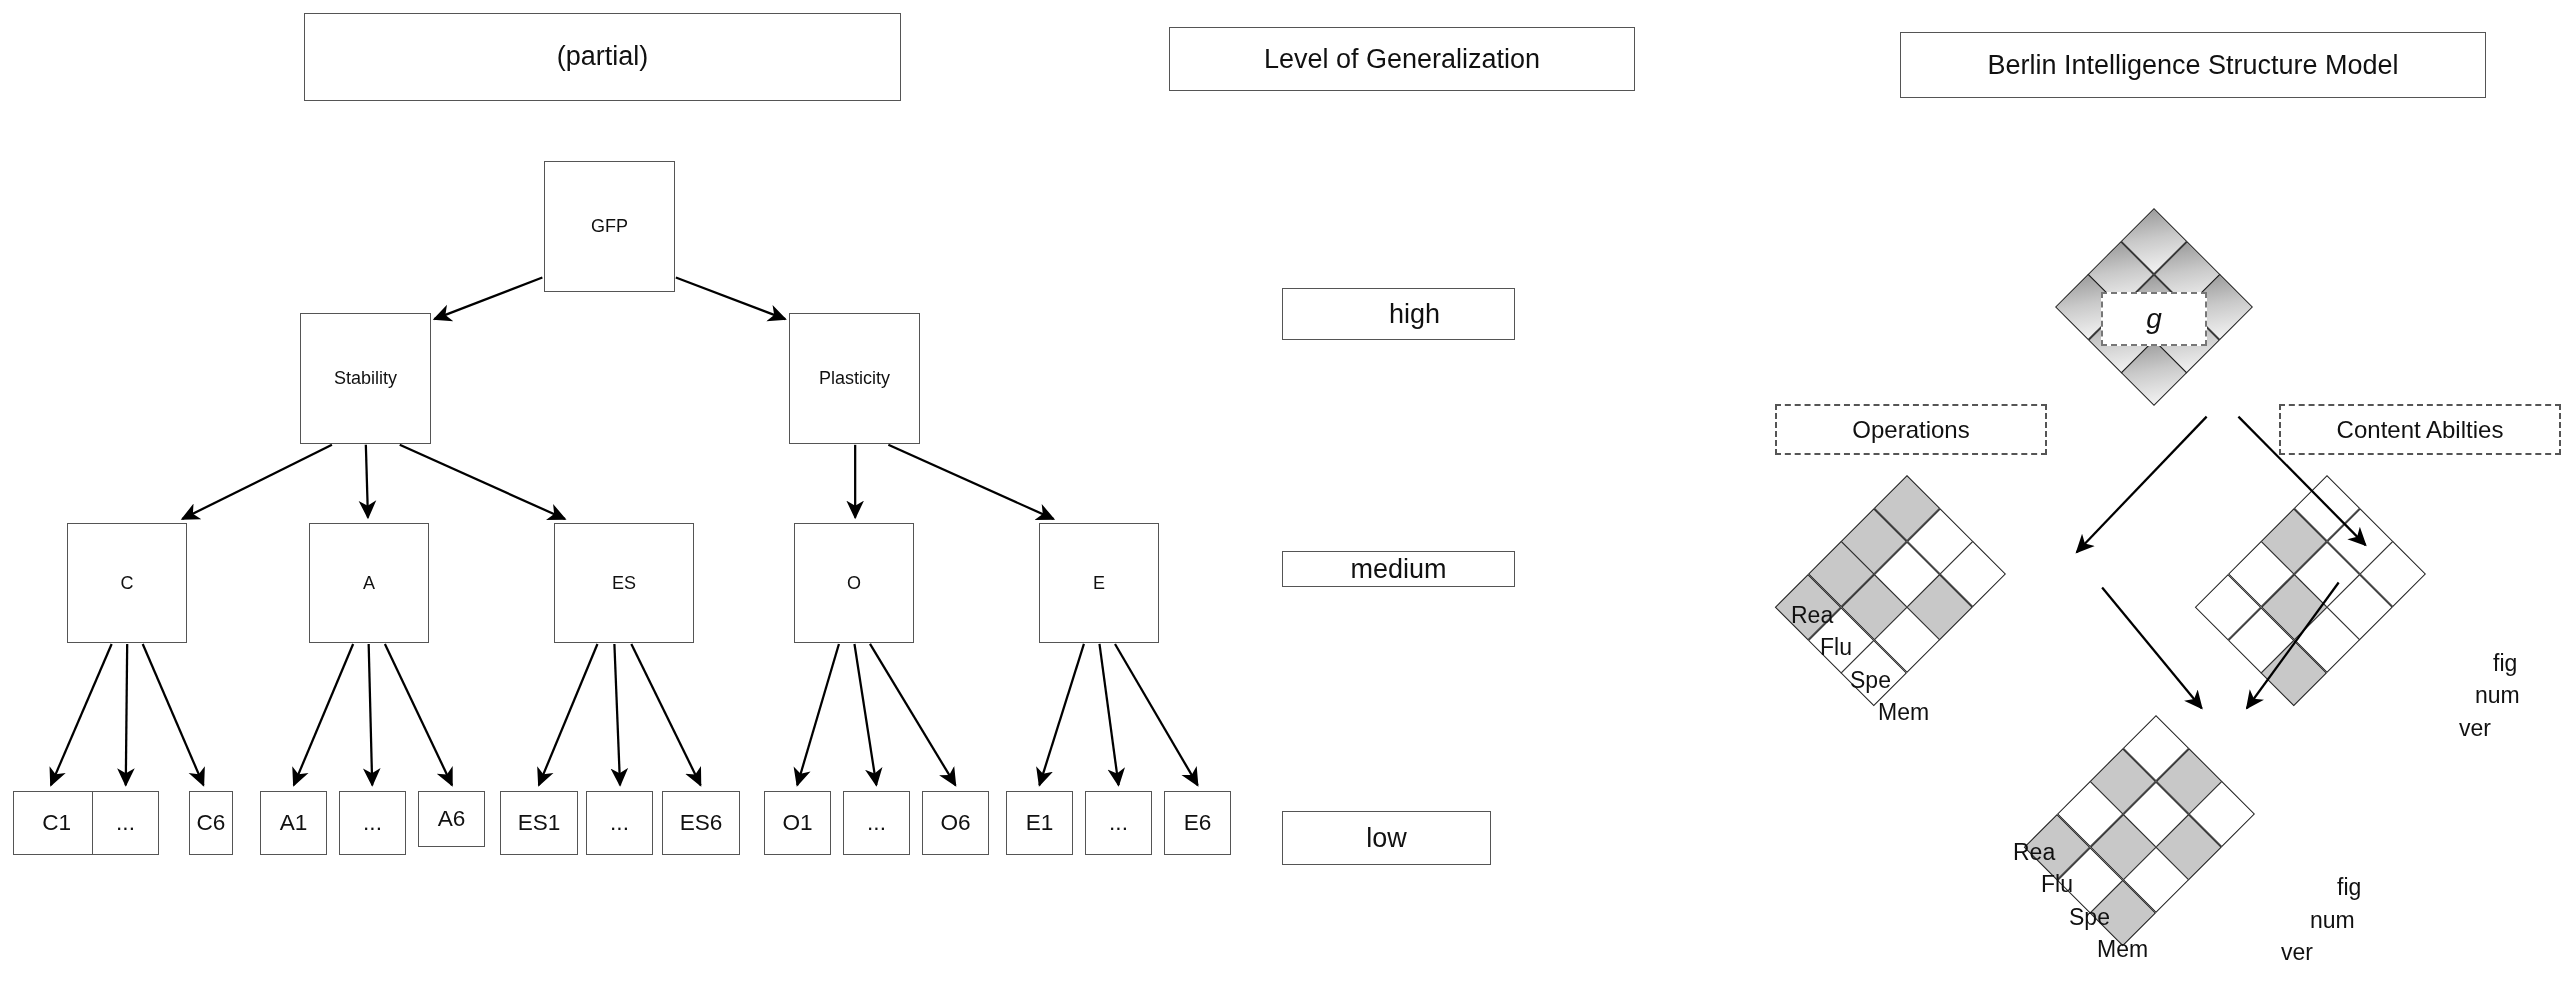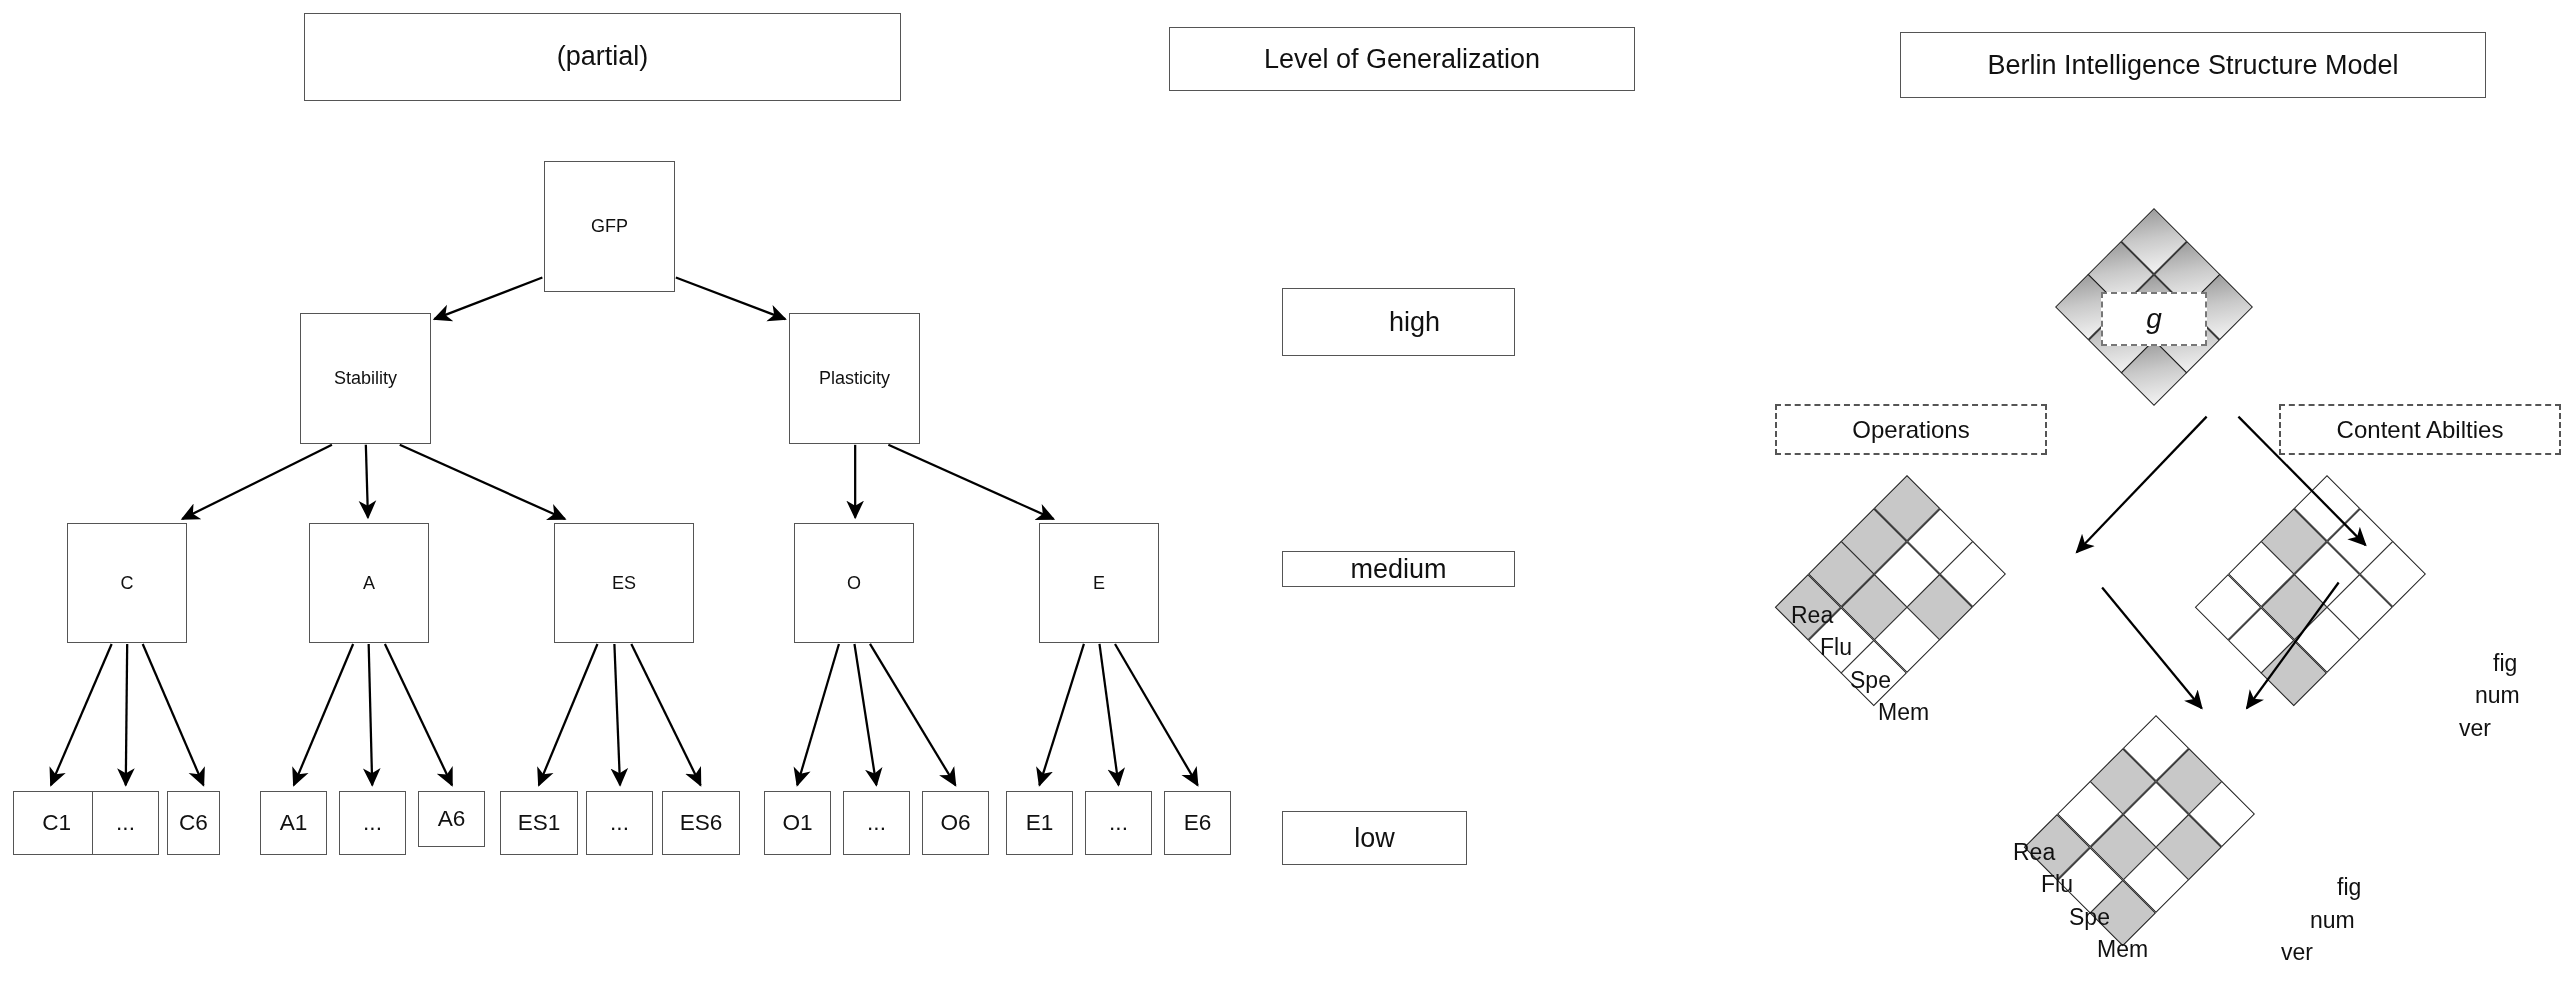--- a/index.html
+++ b/index.html
@@ -91,21 +91,21 @@
 <div class="node" style="left:1039px;top:523px;width:120px;height:120px;">
   <span>E</span>
 </div>
 
 <div class="leaf" style="left:12.7px;top:791px;width:88px;height:64px;">
   <span>C1</span>
   </div>
 <div class="leaf" style="left:92px;top:791px;width:67px;height:64px;">
   <span>...</span>
   </div>
-<div class="leaf" style="left:167px;top:791px;width:53px;height:64px;">
+<div class="leaf" style="left:189px;top:791px;width:44px;height:64px;">
   <span>C6</span>
   </div>
 
 <div class="leaf" style="left:260px;top:791px;width:67px;height:64px;">
   <span>A1</span>
   </div>
 <div class="leaf" style="left:339px;top:791px;width:67px;height:64px;">
   <span>...</span>
   </div>
 <div class="leaf" style="left:418px;top:791px;width:67px;height:56px;">
@@ -135,27 +135,27 @@
 <div class="leaf" style="left:1006px;top:791px;width:67px;height:64px;">
   <span>E1</span>
   </div>
 <div class="leaf" style="left:1085px;top:791px;width:67px;height:64px;">
   <span>...</span>
   </div>
 <div class="leaf" style="left:1164px;top:791px;width:67px;height:64px;">
   <span>E6</span>
   </div>
 
-<div class="levelbox" style="left:1282px;top:288px;width:233px;height:68px;padding-left:32px;">
+<div class="levelbox" style="left:1282px;top:288px;width:233px;height:52px;padding-left:32px;">
   <span>high</span>
 </div>
 <div class="levelbox" style="left:1282px;top:551px;width:233px;height:36px;">
   <span>medium</span>
 </div>
-<div class="levelbox" style="left:1282px;top:811px;width:185px;height:54px;">
+<div class="levelbox" style="left:1282px;top:811px;width:209px;height:54px;">
   <span>low</span>
 </div>
 
 <div class="dashbox" style="left:1775px;top:404px;width:272px;height:51px;">
   <span>Operations</span>
 </div>
 <div class="dashbox" style="left:2279px;top:404px;width:282px;height:51px;">
   <span>Content Abilties</span>
 </div>
 <div class="gbox" style="left:2101px;top:292px;width:106px;height:54px;">

